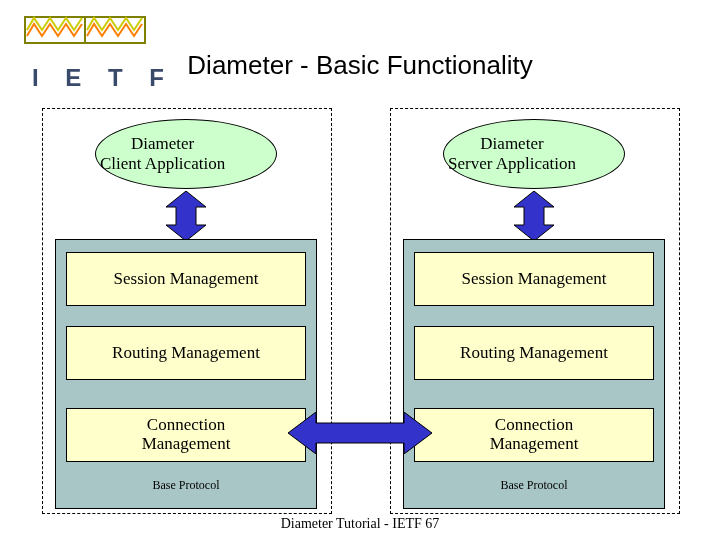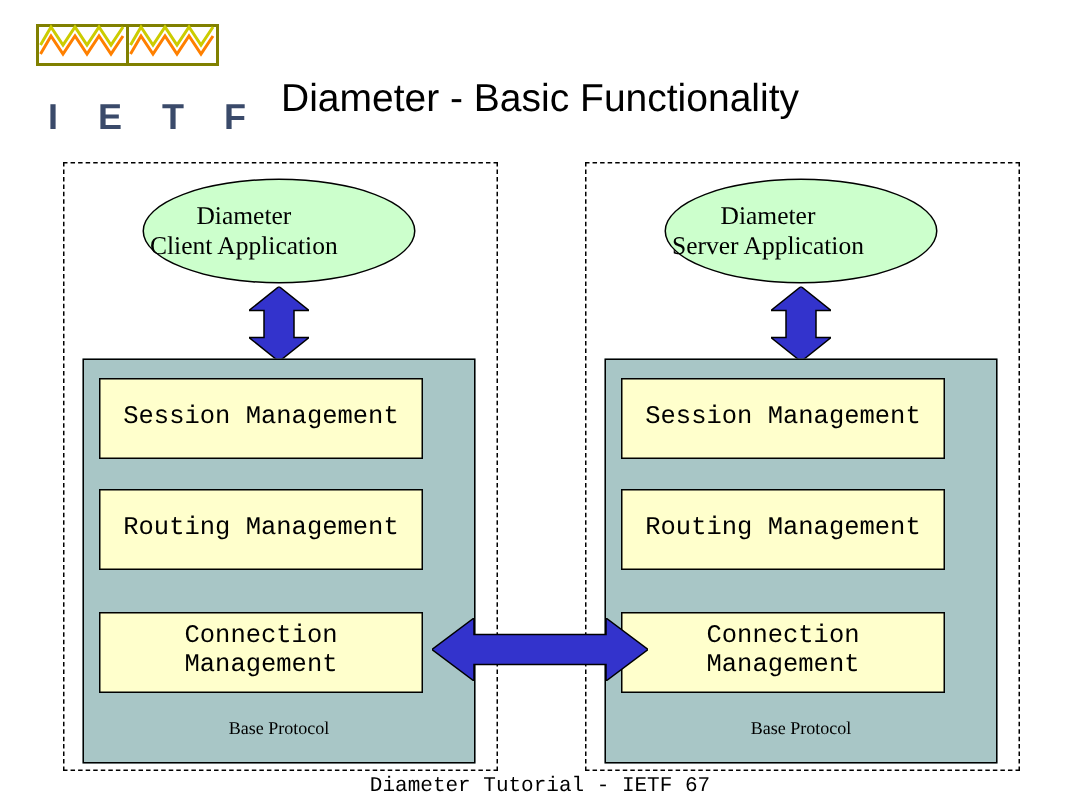--- a/index.html
+++ b/index.html
@@ -82,50 +82,49 @@
     top: 130px;
     width: 262px;
     height: 270px;
     background: #a8c6c6;
     border: 1px solid #000;
     box-sizing: border-box;
   }
   .layer {
     position: absolute;
     left: 10px;
-    width: 216px;
+    width: 240px;
     height: 54px;
     background: #ffffcc;
     border: 1px solid #000;
     box-sizing: border-box;
     display: flex;
     align-items: center;
     justify-content: center;
     text-align: center;
     font-size: 17px;
     line-height: 1.1;
-    font-family: Liberation Mono, monospace;
   }
   .layer.l1 { top: 12px; }
   .layer.l2 { top: 86px; }
   .layer.l3 { top: 168px; }
   .base-label {
     position: absolute;
     left: 0; right: 0;
     top: 238px;
     text-align: center;
     font-size: 12px;
   }
 
   .footer {
     position: absolute;
     left: 0; right: 0;
     bottom: 8px;
     text-align: center;
-    font-family: Liberation Mono, monospace;
+    font-family: Liberation Serif, serif;
     font-size: 14px;
   }
 
   .h-arrow {
     position: absolute;
     left: 288px;
     top: 412px;
     width: 144px;
     height: 42px;
   }

